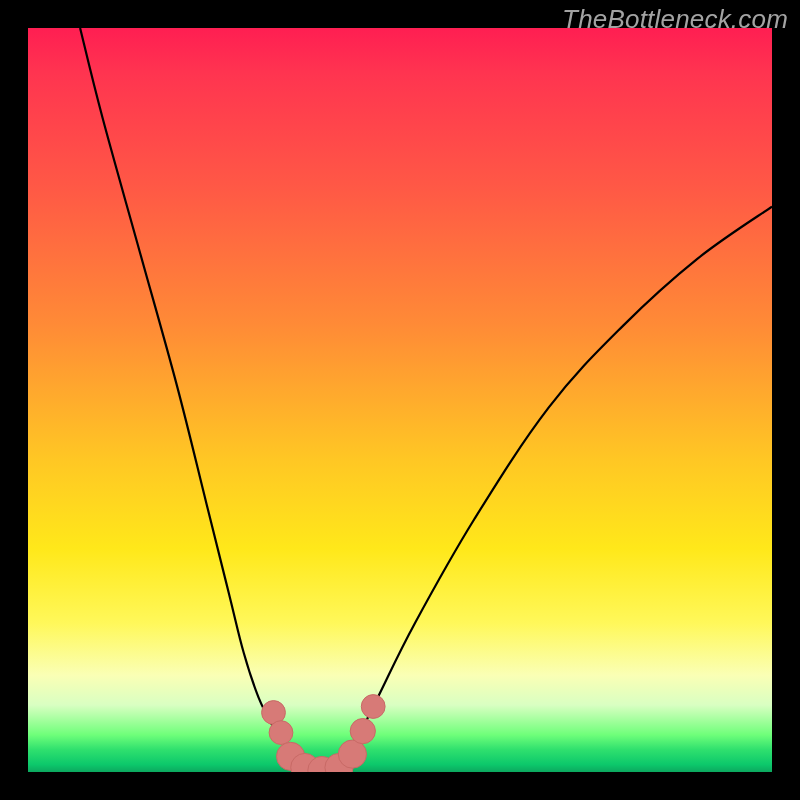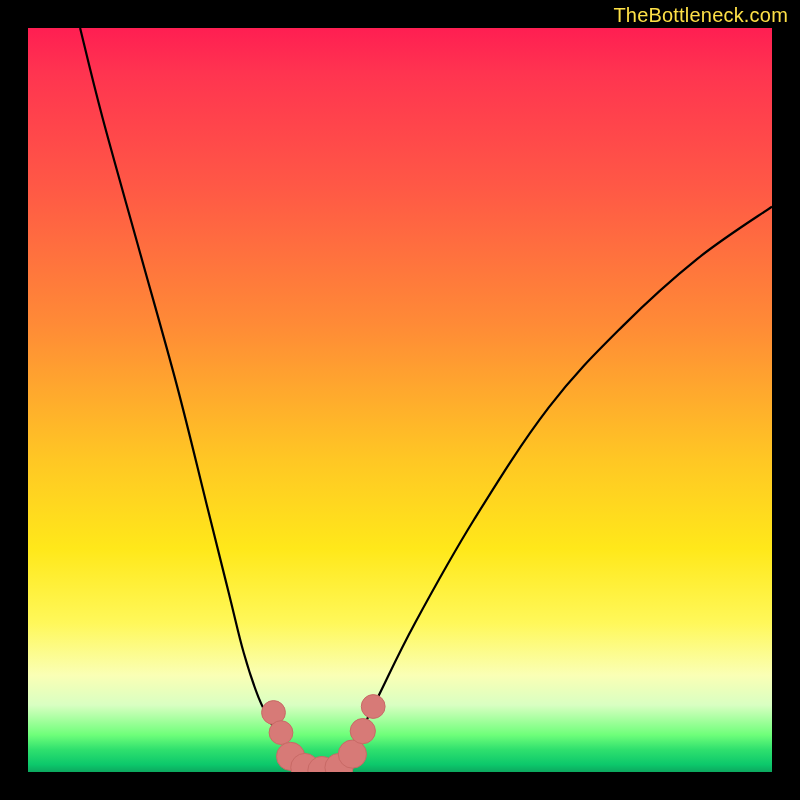--- a/index.html
+++ b/index.html
@@ -40,25 +40,26 @@
       #6fff7a 95%,
       #2fe06e 97%,
       #0cc86b 99%,
       #0ca85f 100%
     );
   }
   .watermark {
     position: absolute;
     top: 4px;
     right: 12px;
-    color: #fde047;
-    font-size: 20px;
+    color: #a3a3a3;
+    font-size: 26px;
     font-weight: 500;
     letter-spacing: 0.2px;
     user-select: none;
+    font-style: italic;
   }
   svg.curves {
     position: absolute;
     top: 0;
     left: 0;
   }
   
   .bead {
     fill: #d77a77;
   }

